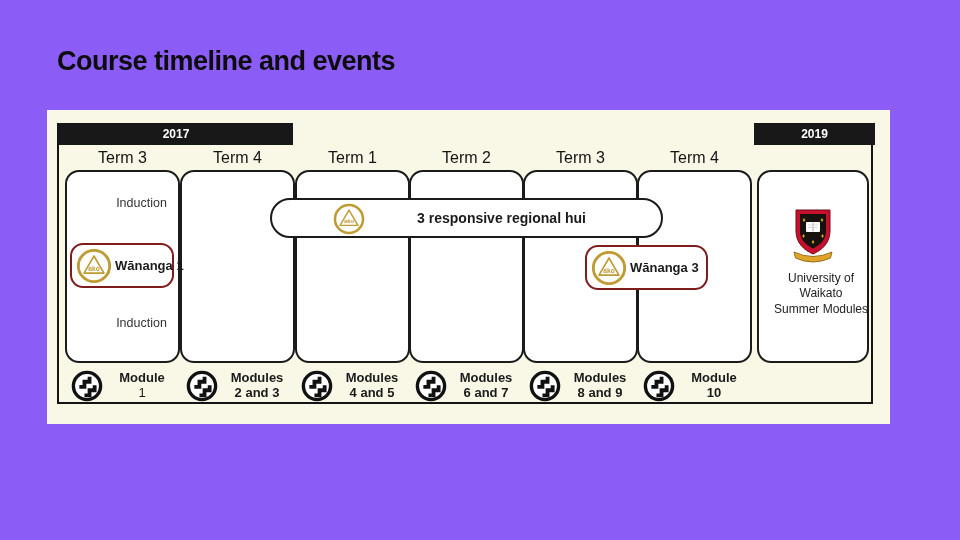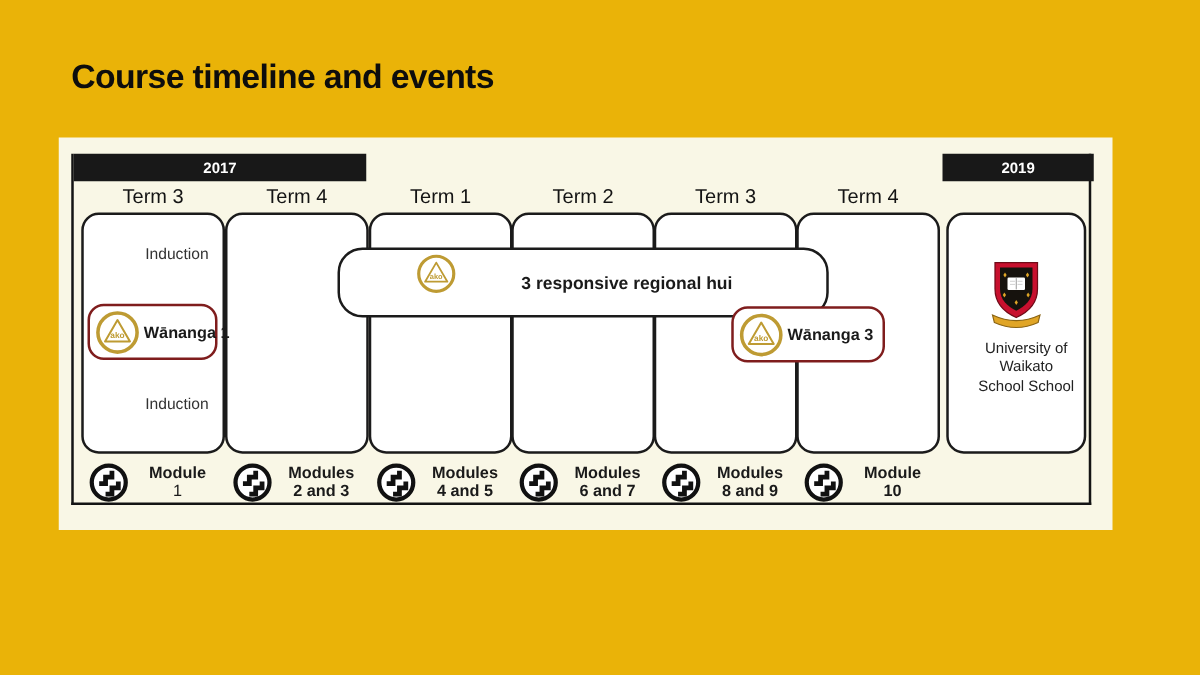--- a/index.html
+++ b/index.html
@@ -1,35 +1,35 @@
 <!DOCTYPE html>
 <html><head>
 <meta charset="utf-8">
 <style>
   html,body{margin:0;padding:0;background:#fff;}
-  .page{position:relative;width:960px;height:540px;background:#eab308;overflow:hidden;
+  .page{position:relative;width:960px;height:540px;background:#8b5cf6;overflow:hidden;
         font-family:"Liberation Sans", sans-serif;color:#1a1a1a;}
   .title{position:absolute;left:57px;top:46px;font-size:27px;font-weight:bold;
          letter-spacing:-0.5px;color:#0d0d0d;}
   .panel{position:absolute;left:47px;top:110px;width:843px;height:314px;background:#f9f7e6;}
   .table{position:absolute;left:10px;top:13px;width:816px;height:281px;
          border-left:2px solid #141414;border-right:2px solid #141414;border-bottom:2px solid #141414;
          box-sizing:border-box;}
   .yearseg{position:absolute;top:0;height:22px;background:#181818;color:#ffffff;
            display:flex;align-items:center;justify-content:center;
            font-size:12px;font-weight:bold;}
   .term{position:absolute;top:26px;height:18px;font-size:16px;font-weight:normal;
         text-align:center;color:#141414;}
   .col{position:absolute;top:47px;height:193px;background:#ffffff;border:2px solid #1b1b1b;
        border-radius:14px;box-sizing:border-box;}
   .induction{position:absolute;width:115px;text-align:center;font-size:12.5px;color:#333;padding-left:19px;}
   .badge{position:absolute;height:45px;background:#fff;border:2px solid #7f1d1d;border-radius:13px;
          box-sizing:border-box;display:flex;align-items:center;padding-left:3px;}
   .badge .blabel{font-size:13px;font-weight:bold;margin-left:2px;white-space:nowrap;}
-  .hui{position:absolute;left:211px;top:75px;width:393px;height:56px;background:#fff;
+  .hui{position:absolute;left:211px;top:75px;width:393px;height:40px;background:#fff;
        border:2px solid #1b1b1b;border-radius:20px;box-sizing:border-box;}
   .hui .hlogo{position:absolute;left:60px;top:2px;}
   .hui .hlabel{position:absolute;left:0;top:0;width:100%;height:100%;padding-left:70px;
        box-sizing:border-box;display:flex;align-items:center;justify-content:center;
        font-size:14px;font-weight:bold;}
   .modblock{position:absolute;top:244px;height:38px;width:115px;display:flex;align-items:center;}
   .modblock .micon{flex:0 0 34px;margin-left:5px;}
   .modblock .mlabel{flex:1;text-align:center;font-size:13px;font-weight:bold;line-height:1.12;}
   .modblock.m1 .l2{font-weight:400;}
   .crest{position:absolute;left:698px;top:84px;width:112px;display:flex;justify-content:center;}
@@ -119,21 +119,21 @@
           <path d="M32 11 l1.3 2 -1.3 2 -1.3 -2 Z" fill="#e0a526"></path>
           <path d="M13.5 27 l1.3 2 -1.3 2 -1.3 -2 Z" fill="#e0a526"></path>
           <path d="M32.5 27 l1.3 2 -1.3 2 -1.3 -2 Z" fill="#e0a526"></path>
           <path d="M23 33 l1.3 2 -1.3 2 -1.3 -2 Z" fill="#e0a526"></path>
           <path d="M4 45 q19 9 38 0 l-1.5 6 q-17.5 8 -35 0 Z" fill="#e0a526" stroke="#8a6414" stroke-width="0.9"></path>
         </svg>
       </div>
       <div class="summer">
         <div>University of</div>
         <div>Waikato</div>
-        <div>School School</div>
+        <div>Summer Modules</div>
       </div>
 
       <div class="modblock m1" style="left:6px">
         <span class="micon">
           <svg class="ic" width="34" height="34" viewBox="0 0 40 40">
             <circle cx="20" cy="20" r="16" fill="#ffffff" stroke="#111" stroke-width="4"></circle>
             <path d="M11 21 h6 v-6 h6 v-6" fill="none" stroke="#111" stroke-width="4.5"></path>
             <path d="M17 31 h6 v-6 h6 v-6" fill="none" stroke="#111" stroke-width="4.5"></path>
           </svg>
         </span>

